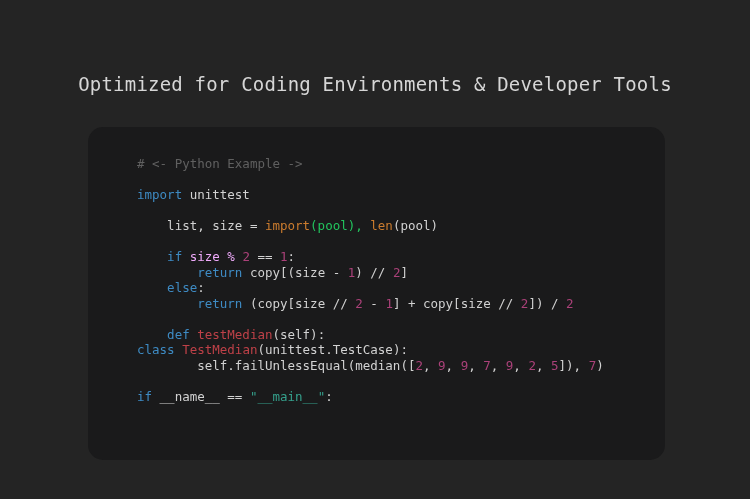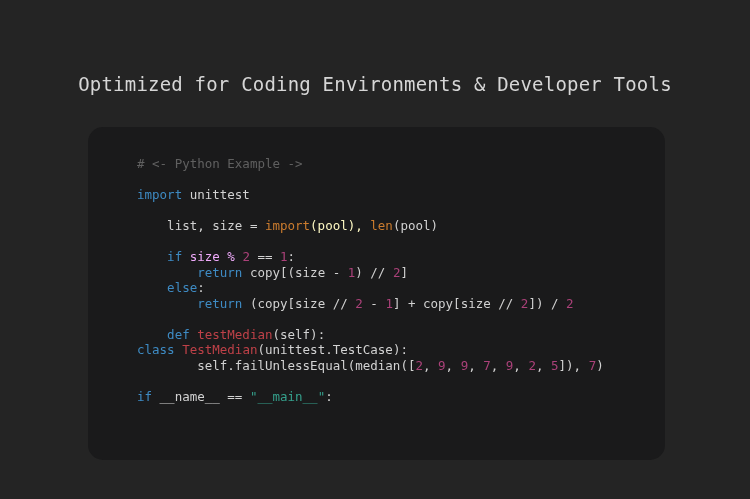--- a/index.html
+++ b/index.html
@@ -52,21 +52,21 @@
 <body>
 
 <div class="page">
   <h1 class="title">Optimized for Coding Environments &amp; Developer Tools</h1>
   <div class="card">
     <div class="code">
         <div class="code-line"><span style="color: rgb(96, 96, 96);"># &lt;- Python Example -&gt;</span></div>
         <div class="code-line">&nbsp;</div>
         <div class="code-line"><span style="color: rgb(62, 139, 196);">import</span><span style="color: rgb(210, 210, 210);"> unittest</span></div>
         <div class="code-line">&nbsp;</div>
-        <div class="code-line"><span style="color: rgb(210, 210, 210);">    list, size = </span><span style="color: rgb(204, 124, 46);">import</span><span style="color: #fef9c3;">(pool), </span><span style="color: rgb(204, 124, 46);">len</span><span style="color: rgb(210, 210, 210);">(pool)</span></div>
+        <div class="code-line"><span style="color: rgb(210, 210, 210);">    list, size = </span><span style="color: rgb(204, 124, 46);">import</span><span style="color: #22c55e;">(pool), </span><span style="color: rgb(204, 124, 46);">len</span><span style="color: rgb(210, 210, 210);">(pool)</span></div>
         <div class="code-line">&nbsp;</div>
         <div class="code-line"><span style="color: rgb(210, 210, 210);">    </span><span style="color: rgb(62, 139, 196);">if</span><span style="color: #f0abfc;"> size % </span><span style="color: rgb(171, 65, 121);">2</span><span style="color: rgb(210, 210, 210);"> == </span><span style="color: rgb(171, 65, 121);">1</span><span style="color: rgb(210, 210, 210);">:</span></div>
         <div class="code-line"><span style="color: rgb(210, 210, 210);">        </span><span style="color: rgb(62, 139, 196);">return</span><span style="color: rgb(210, 210, 210);"> copy[(size - </span><span style="color: rgb(171, 65, 121);">1</span><span style="color: rgb(210, 210, 210);">) // </span><span style="color: rgb(171, 65, 121);">2</span><span style="color: rgb(210, 210, 210);">]</span></div>
         <div class="code-line"><span style="color: rgb(210, 210, 210);">    </span><span style="color: rgb(62, 139, 196);">else</span><span style="color: rgb(210, 210, 210);">:</span></div>
         <div class="code-line"><span style="color: rgb(210, 210, 210);">        </span><span style="color: rgb(62, 139, 196);">return</span><span style="color: rgb(210, 210, 210);"> (copy[size // </span><span style="color: rgb(171, 65, 121);">2</span><span style="color: rgb(210, 210, 210);"> - </span><span style="color: rgb(171, 65, 121);">1</span><span style="color: rgb(210, 210, 210);">] + copy[size // </span><span style="color: rgb(171, 65, 121);">2</span><span style="color: rgb(210, 210, 210);">]) / </span><span style="color: rgb(171, 65, 121);">2</span></div>
         <div class="code-line">&nbsp;</div>
         <div class="code-line"><span style="color: rgb(210, 210, 210);">    </span><span style="color: rgb(62, 139, 196);">def</span><span style="color: rgb(210, 210, 210);"> </span><span style="color: rgb(191, 65, 72);">testMedian</span><span style="color: rgb(210, 210, 210);">(self):</span></div>
         <div class="code-line"><span style="color: rgb(62, 139, 196);">class</span><span style="color: rgb(210, 210, 210);"> </span><span style="color: rgb(191, 65, 72);">TestMedian</span><span style="color: rgb(210, 210, 210);">(unittest.TestCase):</span></div>
         <div class="code-line"><span style="color: rgb(210, 210, 210);">        self.failUnlessEqual(median([</span><span style="color: rgb(171, 65, 121);">2</span><span style="color: rgb(210, 210, 210);">, </span><span style="color: rgb(171, 65, 121);">9</span><span style="color: rgb(210, 210, 210);">, </span><span style="color: rgb(171, 65, 121);">9</span><span style="color: rgb(210, 210, 210);">, </span><span style="color: rgb(171, 65, 121);">7</span><span style="color: rgb(210, 210, 210);">, </span><span style="color: rgb(171, 65, 121);">9</span><span style="color: rgb(210, 210, 210);">, </span><span style="color: rgb(171, 65, 121);">2</span><span style="color: rgb(210, 210, 210);">, </span><span style="color: rgb(171, 65, 121);">5</span><span style="color: rgb(210, 210, 210);">]), </span><span style="color: rgb(171, 65, 121);">7</span><span style="color: rgb(210, 210, 210);">)</span></div>
         <div class="code-line">&nbsp;</div>

